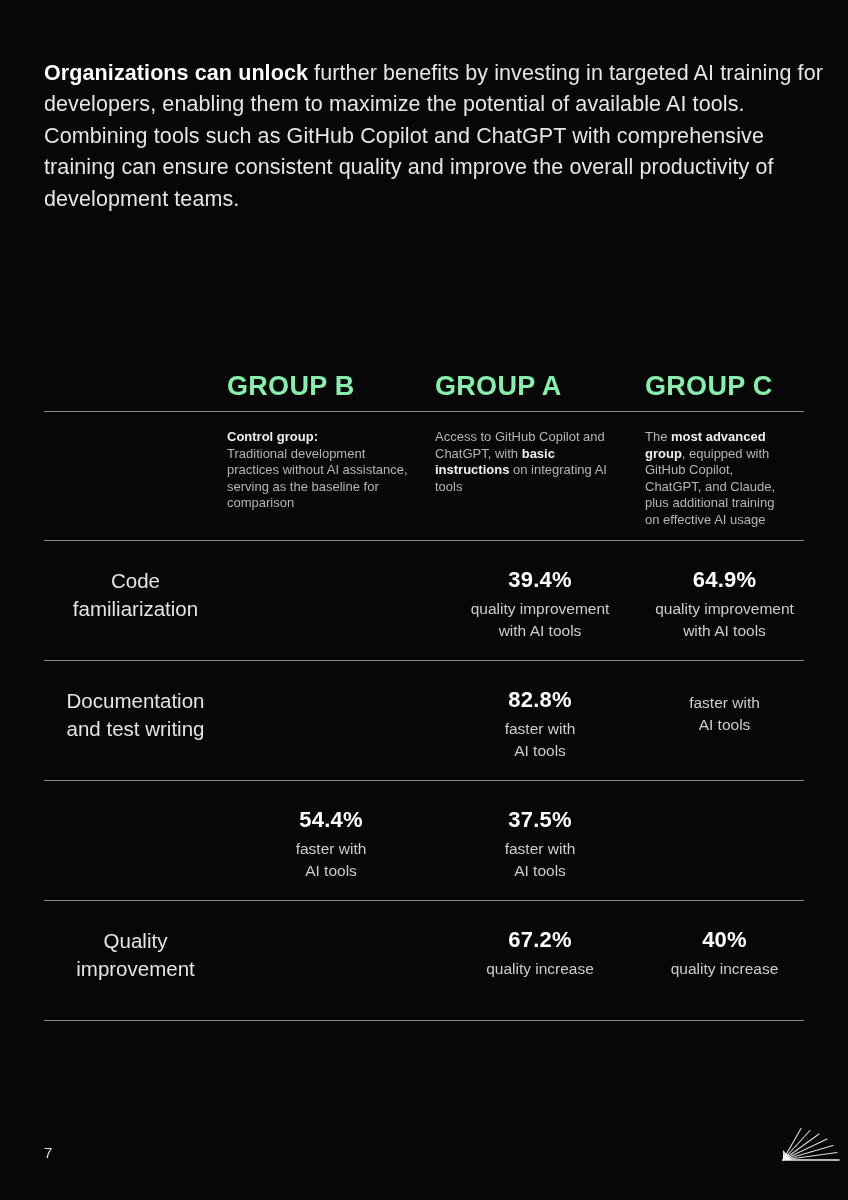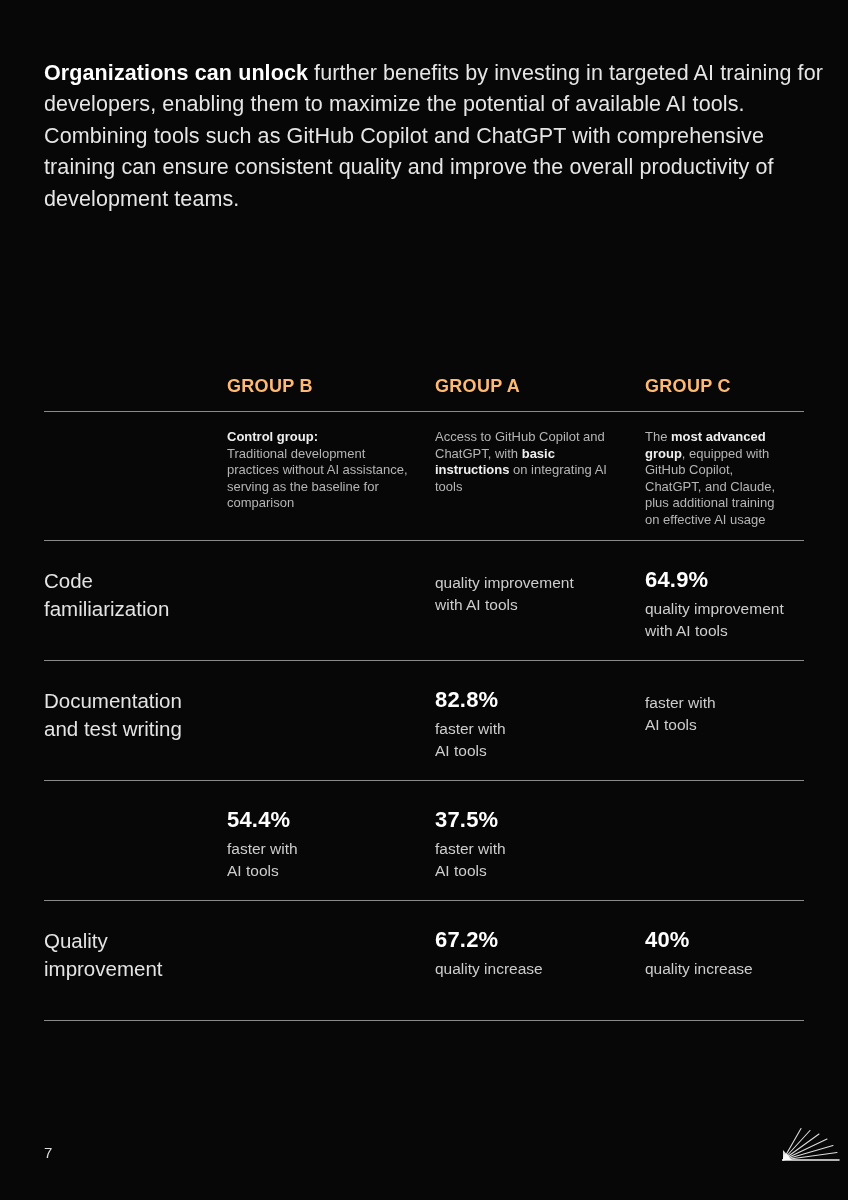--- a/index.html
+++ b/index.html
@@ -40,42 +40,43 @@
     grid-template-columns: 183px 208px 210px 159px;
     box-sizing: border-box;
   }
   .thead {
     height: 52px;
     align-items: end;
     padding-bottom: 13px;
     border-bottom: 1px solid #8a8a8a;
   }
   .col-head {
-    font-size: 18px;
+    font-size: 27px;
     font-weight: 600;
     letter-spacing: 0.3px;
-    color: #fdba74;
+    color: #86efac;
     line-height: 24px;
   }
   .tdesc {
     height: 129px;
     padding-top: 17px;
     border-bottom: 1px solid #8a8a8a;
   }
   .desc {
     font-size: 13px;
     line-height: 16.5px;
     color: #b5b5b5;
     padding-right: 22px;
   }
   .desc strong { color: #efefef; font-weight: 700; }
   .trow {
     height: 120px;
     padding-top: 26px;
     border-bottom: 1px solid #8a8a8a;
+    text-align: center;
   }
   .rowlabel {
     font-size: 20.5px;
     line-height: 28px;
     color: #e4e4e4;
     white-space: pre-line;
   }
   .stat-value {
     font-size: 22px;
     font-weight: 700;
@@ -129,20 +130,21 @@
       <div class="desc"><strong>Control group:</strong><br><span>Traditional development practices without AI assistance, serving as the baseline for comparison</span></div>
       <div class="desc"><span>Access to GitHub Copilot and ChatGPT, with </span><strong>basic instructions</strong><span> on integrating AI tools</span></div>
       <div class="desc"><span>The </span><strong>most advanced group</strong><span>, equipped with GitHub Copilot, ChatGPT, and Claude, plus additional training on effective AI usage</span></div>
     </div>
 
     <div class="grid-row trow">
       <div class="rowlabel">Code
 familiarization</div>
       <div class="stat"></div>
       <div class="stat">
+        <div class="stat-value">39.4%</div>
         <div class="stat-caption">quality improvement
 with AI tools</div>
       </div>
       <div class="stat">
         <div class="stat-value">64.9%</div>
         <div class="stat-caption">quality improvement
 with AI tools</div>
       </div>
     </div>
 

